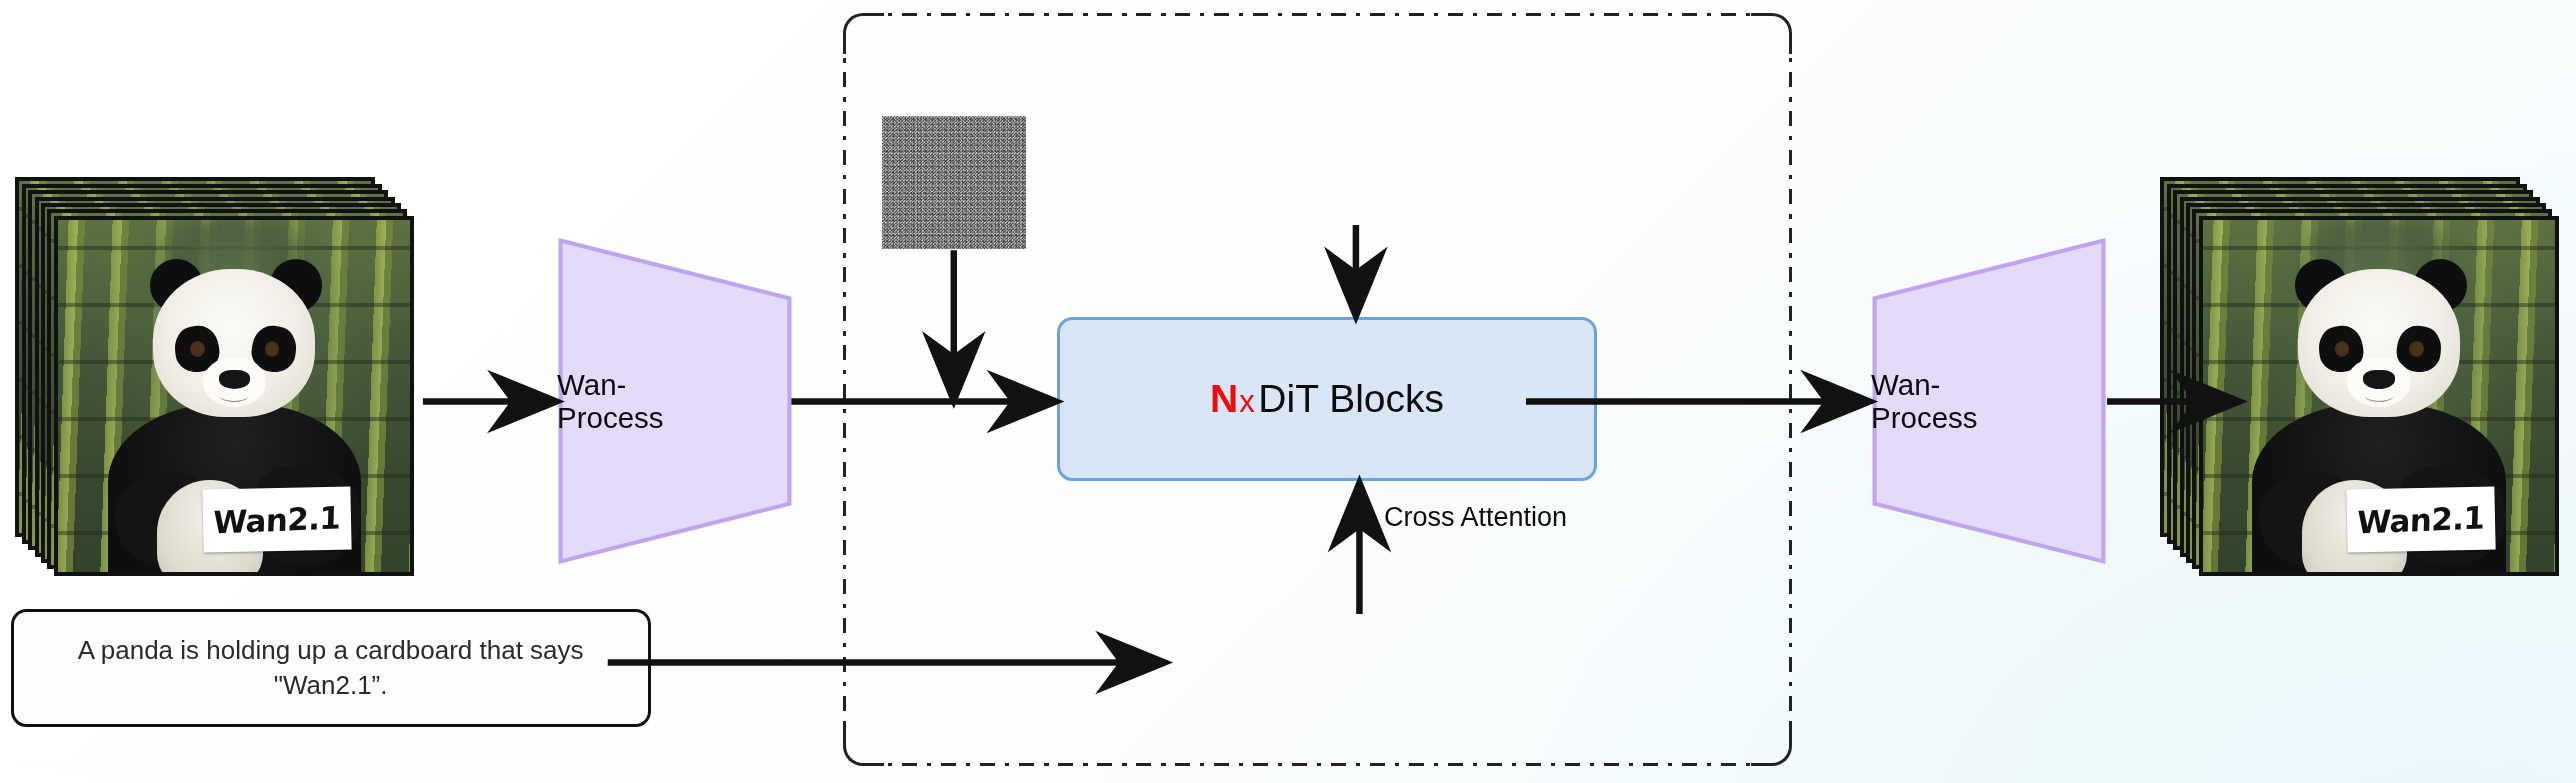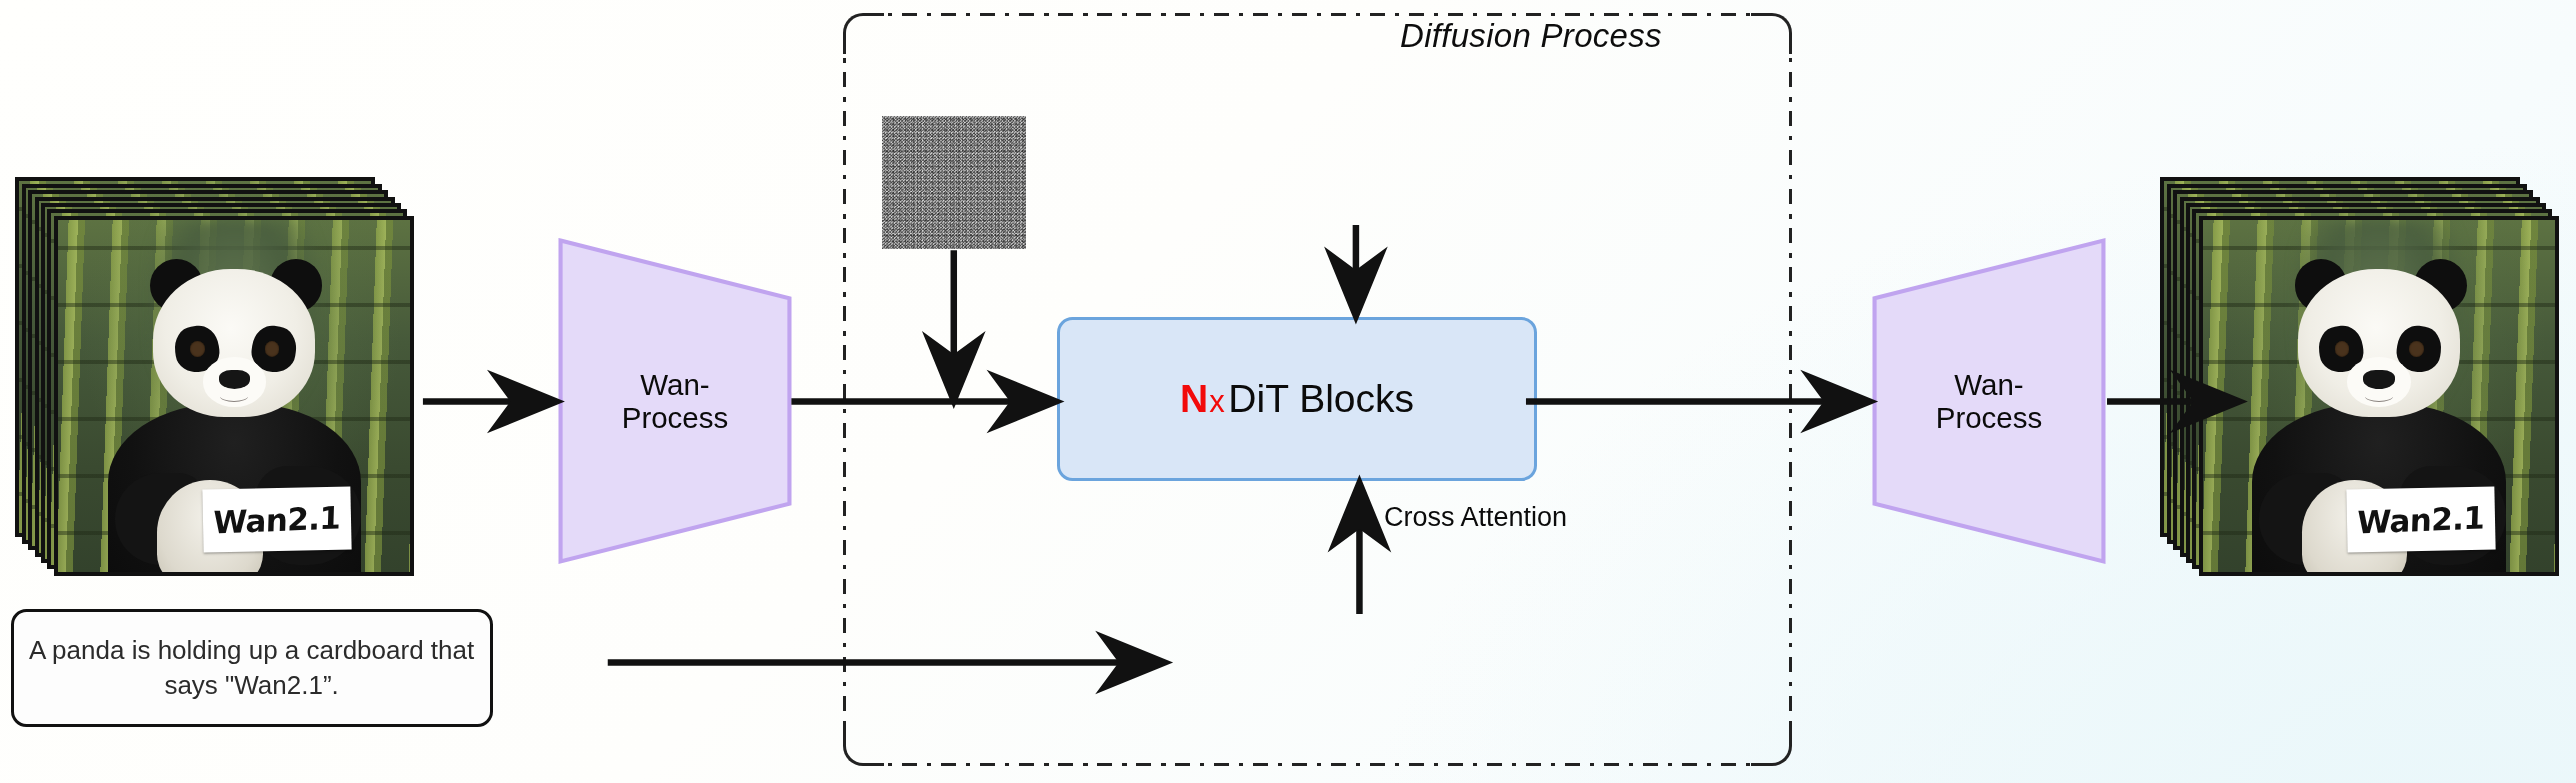--- a/index.html
+++ b/index.html
@@ -168,40 +168,40 @@
     white-space: nowrap;
   }
 
   
   .trap-wrap { position: absolute; }
   .trap-label {
     position: absolute;
     inset: 0;
     display: flex;
     flex-direction: column;
-    align-items: center;
+    align-items: flex-start;
     justify-content: center;
     font-size: 29.5px;
     color: #0b0b0b;
     line-height: 1.12;
     text-align: center;
     pointer-events: none;
   }
 
   
   .rbox {
     position: absolute;
     box-sizing: border-box;
     display: flex;
     align-items: center;
     justify-content: center;
     text-align: center;
   }
   #dit-block {
-    left: 1057px; top: 317px; width: 480px; height: 164px;
+    left: 1057px; top: 317px; width: 540px; height: 164px;
     background: #d9e6f7;
     border: 3px solid #6ba4dd;
     border-radius: 15.4px;
     font-size: 39px;
     color: #0b0b0b;
   }
   #dit-block .mult { color: #f20a0a; font-weight: 700; }
   #dit-block .times { color: #f20a0a; font-weight: 400; font-size: 31px; padding: 0 3.5px 0 1.2px; }
 
   #timestep-box {
@@ -216,21 +216,21 @@
   #umt5-box {
     left: 1166px; top: 615px; width: 390px; height: 93px;
     background: #e4f0df;
     border: 2.4px solid #9ecb8d;
     border-radius: 13px;
     font-size: 31px;
     color: #0b0b0b;
   }
 
   #prompt-box {
-    left: 10.6px; top: 609px; width: 482px; height: 118px;
+    left: 10.6px; top: 609px; width: 640px; height: 118px;
     background: #fdfdfd;
     border: 3.5px solid #111111;
     border-radius: 15.4px;
     font-size: 26px;
     color: #2b2b2b;
     line-height: 1.35;
     padding: 0 15.4px;
   }
 
   
@@ -261,21 +261,20 @@
 <body>
 
 <div id="canvas">
 
   <div id="diffusion-box" class="abs">
     <div class="corner-arc corner-tl"></div>
     <div class="corner-arc corner-tr"></div>
     <div class="corner-arc corner-bl"></div>
     <div class="corner-arc corner-br"></div>
   </div>
-  <div id="diffusion-label" class="abs">Diffusion Process</div>
 
   <div class="frame-stack" style="left:15.4px; top:177px; width:402px; height:402px;">
     <div class="frame" style="left:0px;  top:0px;">
         <div class="frame-art">
           <div class="bamboo"></div>
         </div>
       </div>
     <div class="frame" style="left:6.5px; top:6.5px;">
         <div class="frame-art">
           <div class="bamboo"></div>

